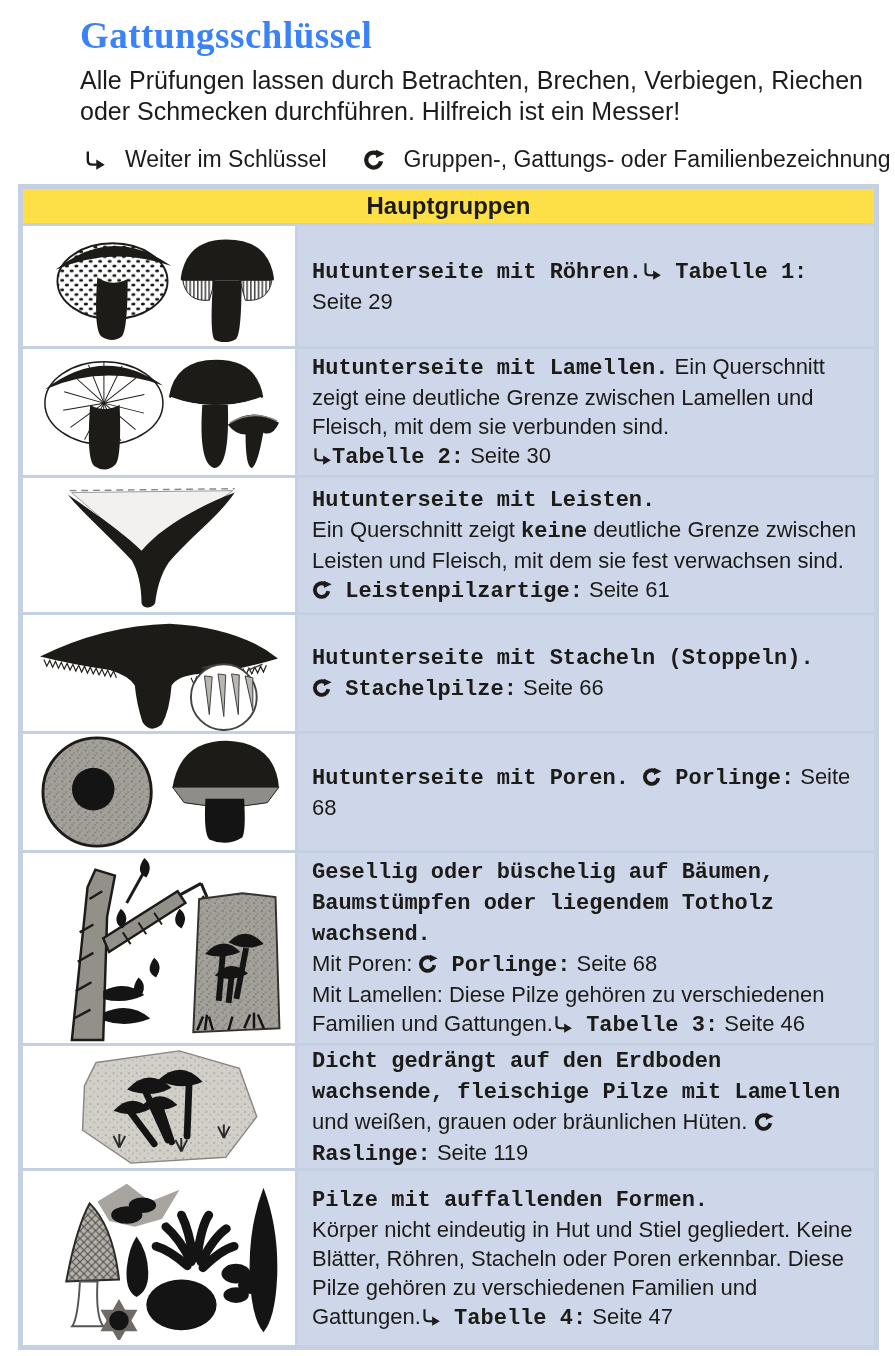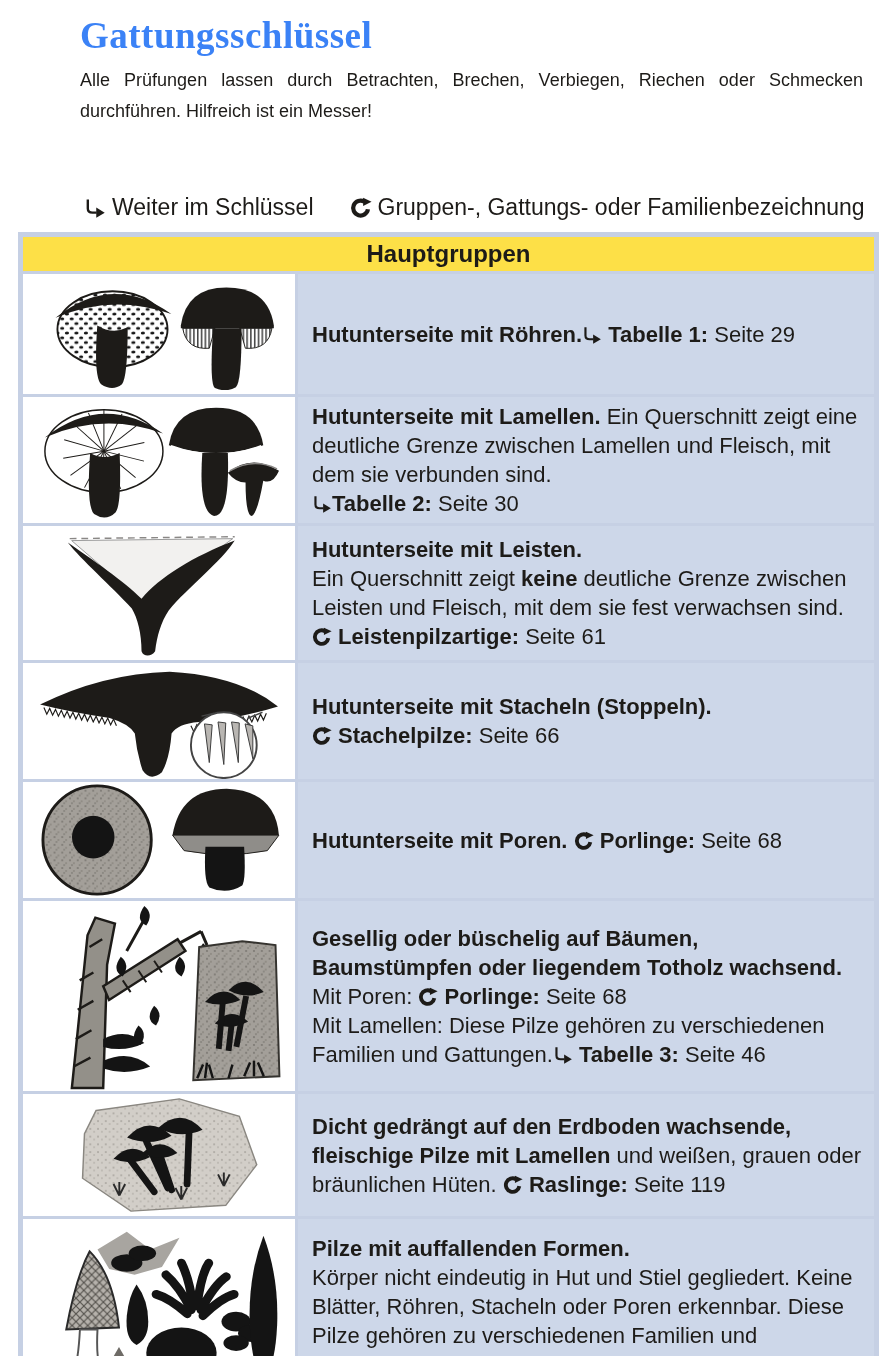--- a/index.html
+++ b/index.html
@@ -7,48 +7,48 @@
     width:895px;height:1356px;overflow:hidden;
     font-family:"Liberation Sans","DejaVu Sans",sans-serif;
     color:#1d1b18;
   }
   .page-title{
     font-family:"Liberation Serif","DejaVu Serif",serif;
     font-weight:bold;font-size:37px;letter-spacing:.5px;
     margin:14px 15px 8px 80px;color:#3b82f6;
   }
   .intro{
-    margin:2px 32px 0 80px;font-size:18px;line-height:31px;
+    margin:2px 32px 0 80px;font-size:25px;line-height:31px;
     text-align:justify;
   }
   .legend{
     margin:19px 0 11px 84px;font-size:23px;display:flex;gap:36px;align-items:center;
   }
-  .legend-item{display:inline-flex;align-items:center;gap:6px;white-space:nowrap;margin-top:48px;}
+  .legend-item{display:inline-flex;align-items:center;gap:19px;white-space:nowrap;}
   .seg-icon{width:20px;height:20px;vertical-align:-3px;color:#1d1b18;flex:none;}
   .seg-icon.lg{width:22px;height:22px;}
   .keytable{
     margin:0 16px 0 18px;
     border:5px solid #c6d0e4;background:#c6d0e4;
     display:grid;grid-template-columns:272px 1fr;gap:3px;
     grid-template-rows:34px 120px 126px 134px 116px 116px 190px 122px 174px;
   }
   .kt-header{
     grid-column:1/3;background:#fde047;
     display:flex;align-items:center;justify-content:center;
     font-weight:bold;font-size:24px;
   }
   .cell{overflow:hidden;}
   .cell.art{background:#ffffff;display:flex;align-items:center;justify-content:center;}
   .cell.txt{
     background:#cdd7e9;display:flex;flex-direction:column;justify-content:center;
     padding:6px 12px 6px 14px;
   }
   .rowtext{margin:0;font-size:22px;line-height:29px;text-align:left;}
-  .rowtext .b{font-weight:bold;}
+  .rowtext .b{font-weight:bold;font-family:Liberation Mono, monospace;}
   .defs-holder{position:absolute;width:0;height:0;overflow:hidden;}
 </style>
 </head>
 <body>
 
 <svg class="defs-holder" aria-hidden="true">
   <defs>
     <pattern id="pat-dots" width="10" height="10" patternUnits="userSpaceOnUse">
       <ellipse cx="3" cy="3" rx="2.2" ry="1.6" fill="#141414"></ellipse>
       <ellipse cx="8" cy="8" rx="2.2" ry="1.6" fill="#141414"></ellipse>

